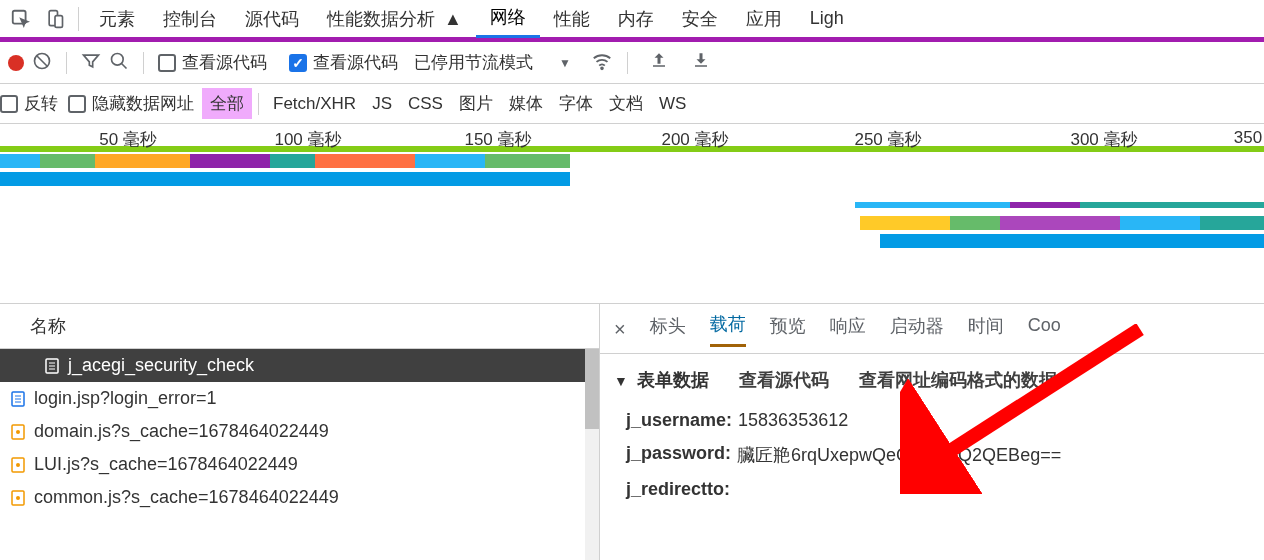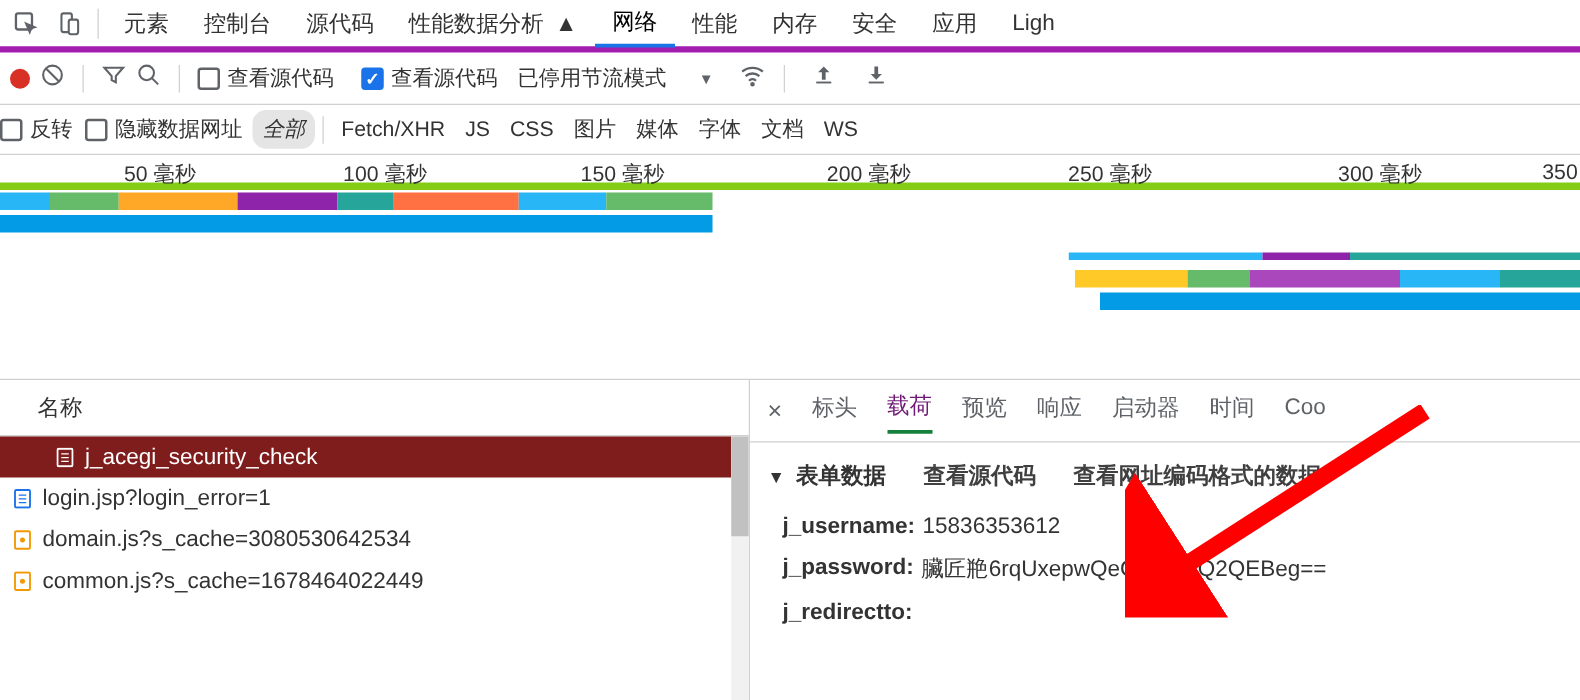--- a/index.html
+++ b/index.html
@@ -24,48 +24,48 @@
 .chk.checked::after { content: '✓'; color: #fff; font-size: 14px; font-weight: bold; }
 .throttle-label { font-size: 17px; margin-left: 8px; }
 .tri-down { font-size: 12px; color: #5f6368; margin-left: 18px; }
 .wifi-icon svg { stroke: #5f6368; }
 .arrow-btn { font-size: 20px; color: #5f6368; cursor: pointer; padding: 0 8px; }
 
 
 .filter-row { display: flex; align-items: center; height: 40px; border-bottom: 1px solid #d0d0d0; }
 .filter-input { width: 340px; height: 38px; border: 1px solid #d0d0d0; font-size: 17px; padding: 0 8px; color: #888; margin-right: 10px; }
 .type-filter { padding: 4px 8px; font-size: 17px; cursor: pointer; }
-.type-filter.active { background: #e5e5e5; border-radius: 11px; font-style: italic; }
+.type-filter.active { background: #f0abfc; border-radius: 0; }
 .type-sep { width: 1px; height: 22px; background: #d0d0d0; margin: 0 6px; }
 
 
 .timeline { height: 180px; border-bottom: 1px solid #d0d0d0; position: relative; }
 .time-ruler { position: relative; height: 28px; border-bottom: 6px solid #84cc16; }
 .time-tick { position: absolute; top: 4px; font-size: 17px; color: #333; transform: translateX(-50%); }
 .wf-row { position: relative; height: 16px; margin-top: 2px; }
 .wf-bar { position: absolute; height: 14px; }
 .wf-thin { height: 6px; margin-top: 4px; }
 
 
 .bottom-split { display: flex; height: 256px; }
 .left-panel { width: 600px; border-right: 1px solid #d0d0d0; display: flex; flex-direction: column; }
 .name-header { padding: 10px 30px; font-size: 18px; border-bottom: 1px solid #d0d0d0; display: flex; justify-content: space-between; align-items: center; }
 .scroll-track { width: 14px; height: 100%; background: #f1f1f1; }
 .scroll-thumb { width: 14px; height: 80px; background: #c1c1c1; }
 .req-list { flex: 1; overflow: hidden; }
 .req-item { display: flex; align-items: center; padding: 6px 10px; font-size: 18px; gap: 8px; cursor: pointer; }
-.req-item.selected { background: #7f1d1d; color: #fff; padding-left: 44px; }
+.req-item.selected { background: #404040; color: #fff; padding-left: 44px; }
 .doc-icon { width: 16px; height: 18px; display: inline-flex; align-items: center; justify-content: center; flex-shrink: 0; }
 .doc-icon svg { display: block; }
 
 .right-panel { flex: 1; padding: 8px 0 0 0; }
 .detail-tabs { display: flex; align-items: center; gap: 24px; padding: 0 14px 6px 14px; border-bottom: 1px solid #d0d0d0; }
 .close-x { font-size: 20px; color: #5f6368; cursor: pointer; }
 .detail-tab { font-size: 18px; color: #5f6368; cursor: pointer; padding-bottom: 8px; }
-.detail-tab.active { color: #701a75; border-bottom: 3px solid #15803d; }
+.detail-tab.active { color: #0369a1; border-bottom: 3px solid #a16207; }
 .form-section { padding: 14px 14px; position: relative; }
 .section-head { display: flex; align-items: center; gap: 30px; font-size: 18px; margin-bottom: 12px; }
 .section-title { font-weight: bold; }
 .expand-tri { font-size: 14px; margin-right: 4px; }
 .section-link { color: #404040; cursor: pointer; font-weight: bold; }
 .form-kv { padding: 6px 12px; font-size: 18px; display: flex; gap: 6px; }
 .form-key { font-weight: bold; }
 .form-val { }
 .red-arrow { position: absolute; pointer-events: none; }
 </style>
@@ -248,21 +248,30 @@
           </span>
           <span>login.jsp?login_error=1</span>
         </div>
         <div class="req-item">
           <span class="doc-icon">
             <svg width="14" height="16" viewBox="0 0 14 16">
                 <rect x="1" y="1" width="12" height="14" rx="1" fill="none" stroke="#f29900" stroke-width="1.5"></rect>
                 <circle cx="7" cy="8" r="2" fill="#f29900"></circle>
               </svg>
           </span>
-          <span>domain.js?s_cache=3080530642534</span>
+          <span>domain.js?s_cache=1678464022449</span>
+        </div>
+        <div class="req-item">
+          <span class="doc-icon">
+            <svg width="14" height="16" viewBox="0 0 14 16">
+                <rect x="1" y="1" width="12" height="14" rx="1" fill="none" stroke="#f29900" stroke-width="1.5"></rect>
+                <circle cx="7" cy="8" r="2" fill="#f29900"></circle>
+              </svg>
+          </span>
+          <span>LUI.js?s_cache=1678464022449</span>
         </div>
         <div class="req-item">
           <span class="doc-icon">
             <svg width="14" height="16" viewBox="0 0 14 16">
                 <rect x="1" y="1" width="12" height="14" rx="1" fill="none" stroke="#f29900" stroke-width="1.5"></rect>
                 <circle cx="7" cy="8" r="2" fill="#f29900"></circle>
               </svg>
           </span>
           <span>common.js?s_cache=1678464022449</span>
         </div>

